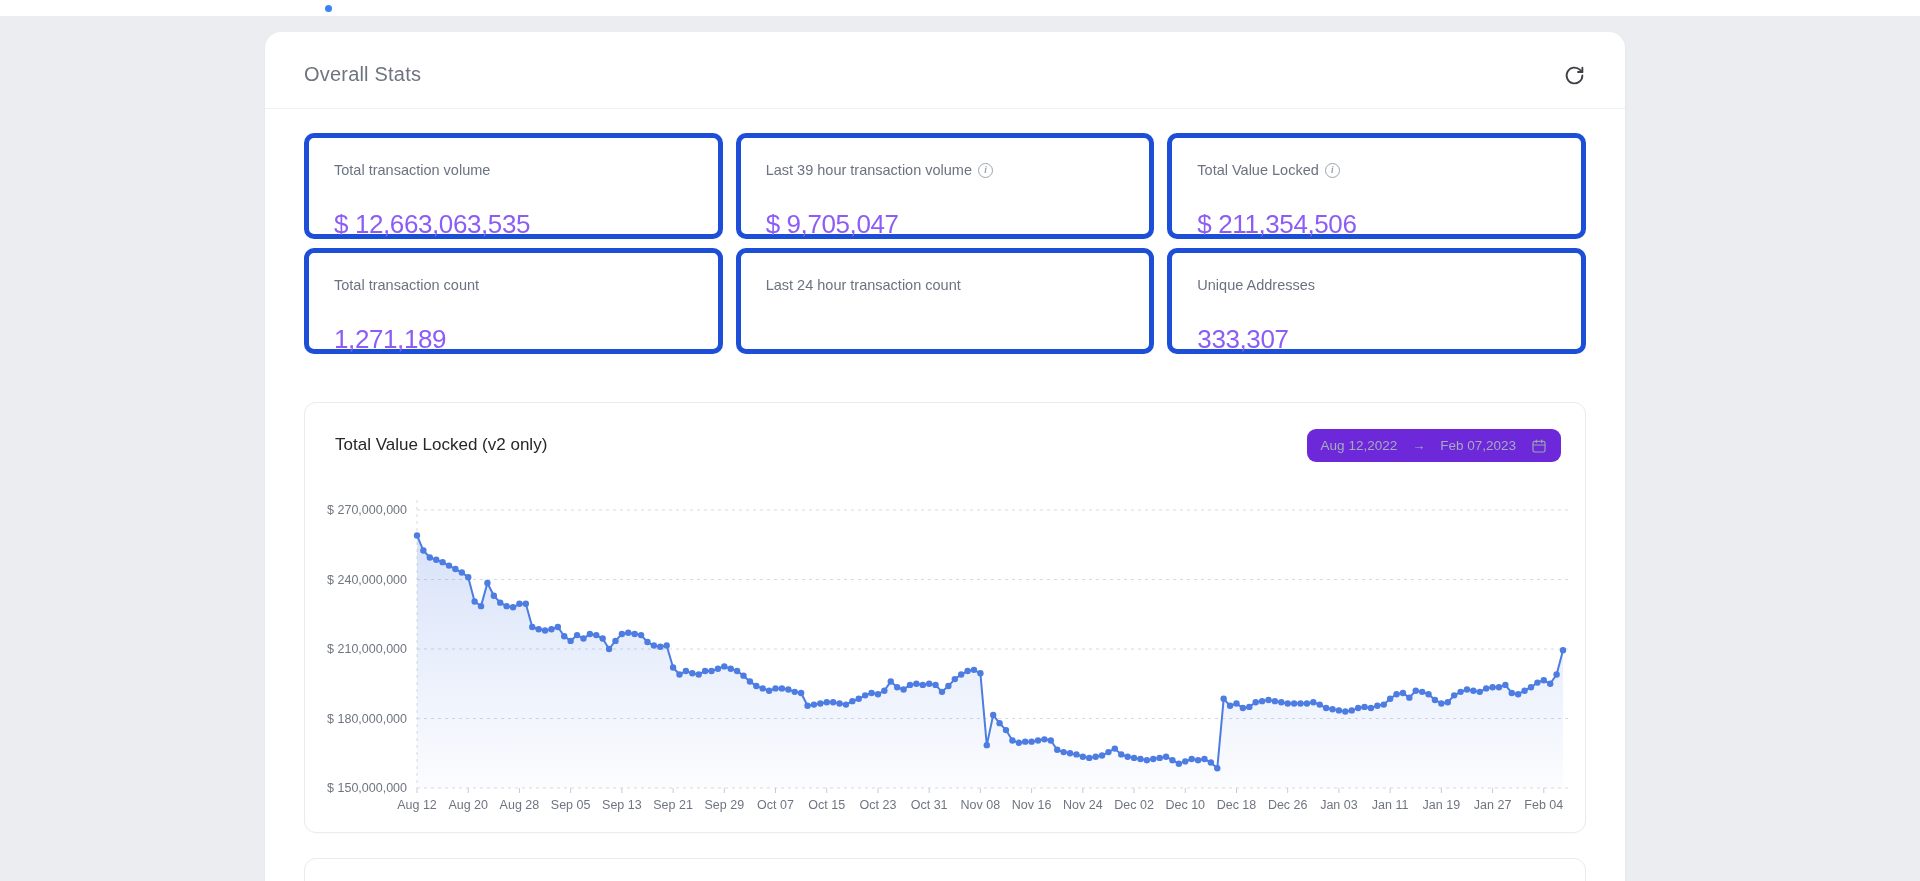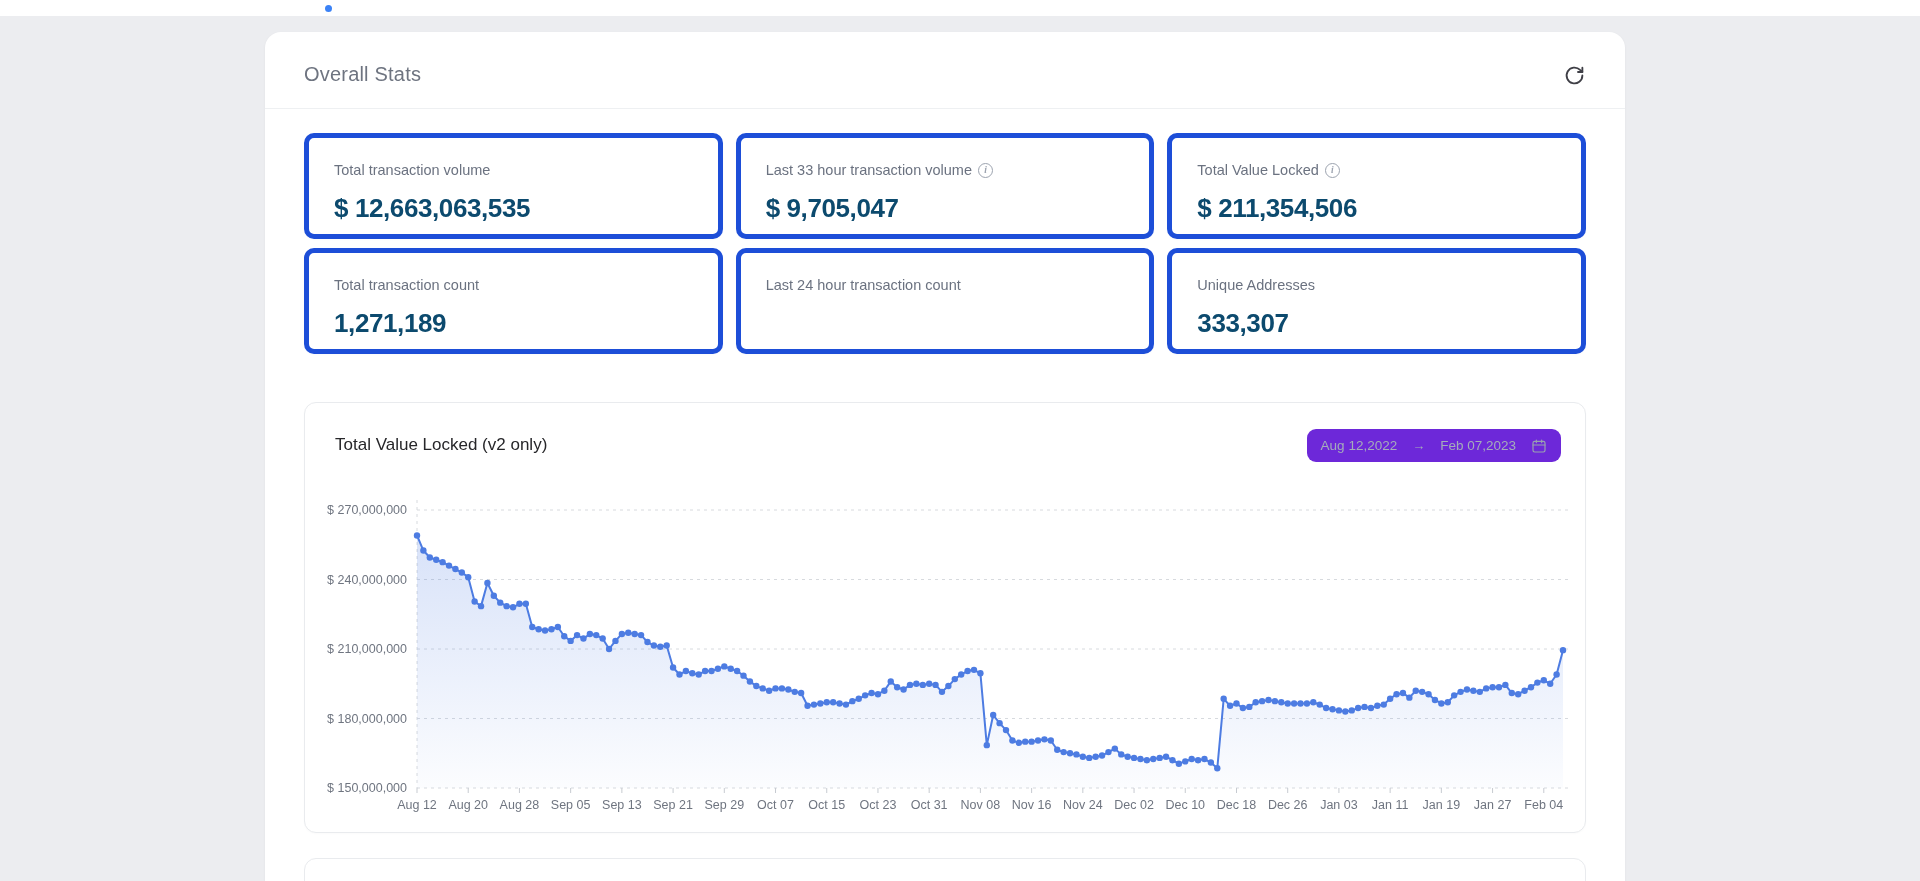--- a/index.html
+++ b/index.html
@@ -18,21 +18,21 @@
     color:#6e7480; letter-spacing:.2px; }
   .refresh-btn { position:absolute; right:38px; top:30px; width:26px; height:26px; border:none;
     background:transparent; cursor:pointer; display:flex; align-items:center; justify-content:center; }
 
   .content { padding:24px 39px 0 39px; }
 
   .stats-grid { display:grid; grid-template-columns:repeat(3, 1fr); column-gap:13px; row-gap:9px; }
   .stat-card { height:106px; background:#fff; border:5px solid #1d4ed8; border-radius:10px;
     padding:24px 25px; box-shadow:0 1px 2px rgba(16,24,40,.02); }
   .stat-label { font-size:14.5px; color:#6b7280; display:flex; align-items:center; gap:6px; }
-  .stat-value { margin-top:15px; font-size:26px; font-weight:700; color:#0c4a6e; letter-spacing:-.4px; }
+  .stat-value { margin-top:31px; font-size:26px; font-weight:400; color:#8b5cf6; letter-spacing:-.4px; }
   .info-icon { display:inline-flex; width:15px; height:15px; border:1.2px solid #9ca3af; border-radius:50%;
     align-items:center; justify-content:center; font-size:9.5px; color:#9ca3af; font-weight:600; }
   .info-icon::before { content:"i"; font-family:"Liberation Serif", serif; font-style:italic; }
 
   .chart-panel { position:relative; margin-top:48px; width:1282px; height:431px;
     border:1px solid #e9ebee; border-radius:12px; background:#fff;
     box-shadow:0 1px 2px rgba(16,24,40,.02); }
   .chart-title { position:absolute; left:30px; top:32px; font-size:17px; font-weight:500; color:#27272a; }
 
   .date-pill { position:absolute; right:24px; top:26px; height:33px; background:#6d28d9;
@@ -69,21 +69,21 @@
 
     <div class="stats-grid">
       <div class="stat-card">
         <div class="stat-label">
             <span>Total transaction volume</span>
           </div>
         <div class="stat-value">$ 12,663,063,535</div>
       </div>
       <div class="stat-card">
         <div class="stat-label">
-          <span>Last 33 hour transaction volume</span>
+          <span>Last 39 hour transaction volume</span>
           <span class="info-icon"></span>
         </div>
         <div class="stat-value">$ 9,705,047</div>
       </div>
       <div class="stat-card">
         <div class="stat-label">
           <span>Total Value Locked</span>
           <span class="info-icon"></span>
         </div>
         <div class="stat-value">$ 211,354,506</div>

